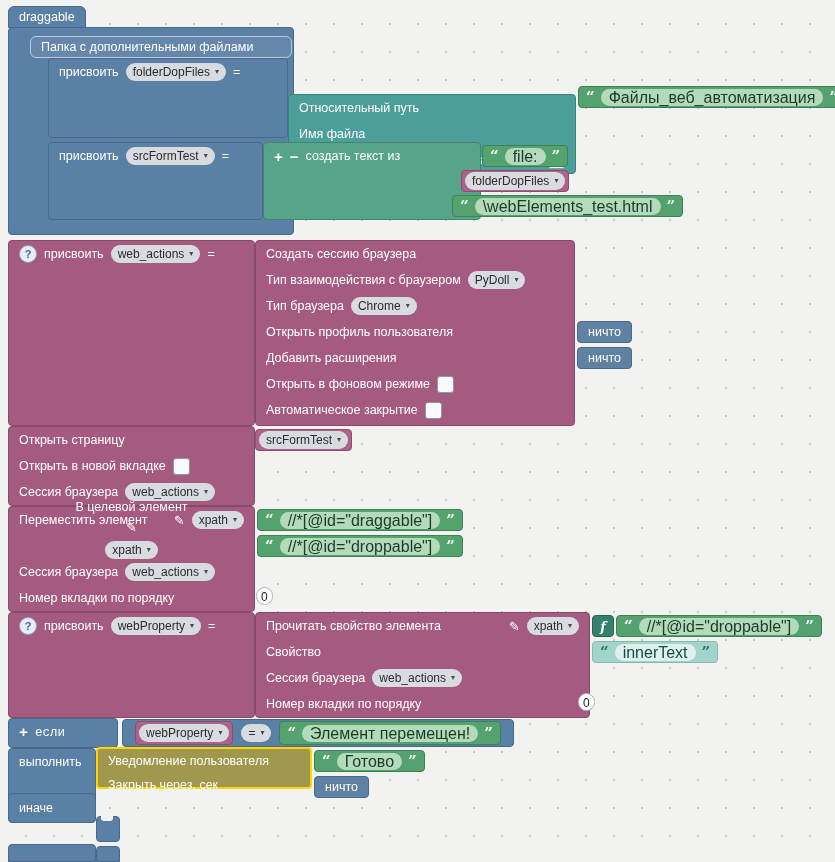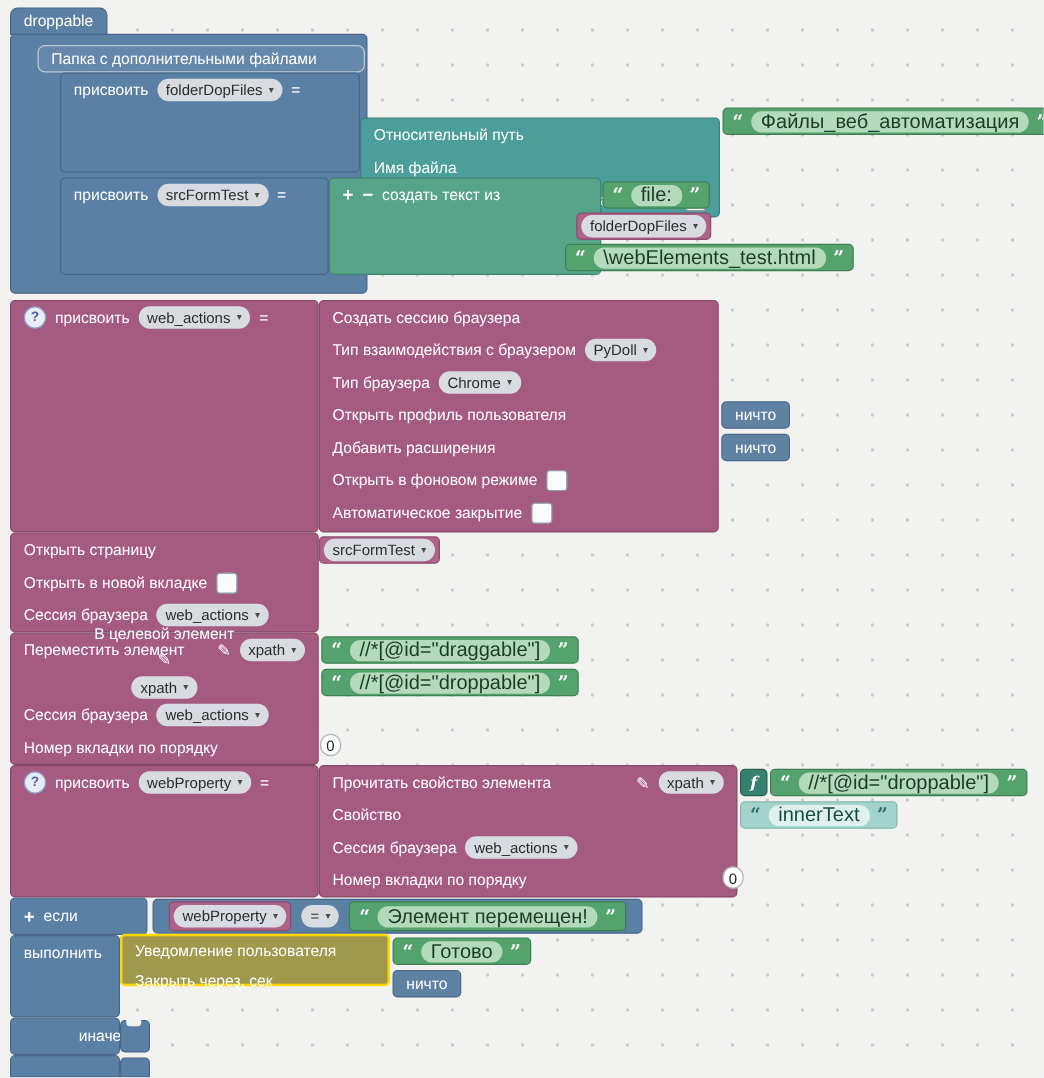--- a/index.html
+++ b/index.html
@@ -54,21 +54,21 @@
   .tab{border-radius:6px 6px 0 0;display:flex;align-items:center;padding:0 10px;}
   .sock{position:absolute;background:#f2f2f1;width:12px;height:5px;left:4px;top:-1px;
         border-radius:0 0 3px 3px;}
 </style>
 </head>
 <body>
 
 <div id="ws">
 
   <div class="b blue tab" style="left:8px;top:6px;height:22px;">
-    <span>droppable</span>
+    <span>draggable</span>
   </div>
   <div class="b blue" style="left:8px;top:27px;width:286px;height:208px;"></div>
 
   <div class="b sect" style="left:30px;top:36px;width:262px;height:22px;display:flex;align-items:center;padding:0 10px;">
     <span>Папка с дополнительными файлами</span>
   </div>
 
   <div class="b blue" style="left:48px;top:58px;width:240px;height:80px;">
     <div class="row">
       <span>присвоить</span>
@@ -286,21 +286,21 @@
     <span class="qg">”</span>
   </div>
   <div class="b q lt" style="left:592px;top:641px;">
     <span class="qg">“</span>
     <span class="qv">innerText</span>
     <span class="qg">”</span>
   </div>
   <div class="b num" style="left:578px;top:693px;">0</div>
 
   <div class="b blue" style="left:8px;top:718px;width:110px;height:30px;">
-    <div class="row" style="height:100%;">
+    <div class="row" style="height:100%;font-family:Liberation Mono, monospace;">
       <span class="ico plus"></span>
       <span>если</span>
     </div>
   </div>
 
   <div class="b blue" style="left:122px;top:719px;height:28px;display:flex;align-items:center;gap:8px;padding:0 12px;">
     <span class="getter" style="position:static;">
       <span class="fld">
           <span>webProperty</span>
         </span>
@@ -332,21 +332,21 @@
 
   <div class="b q" style="left:314px;top:750px;">
     <span class="qg">“</span>
     <span class="qv">Готово</span>
     <span class="qg">”</span>
   </div>
   <div class="b nada" style="left:314px;top:776px;">
     <span>ничто</span>
   </div>
 
-  <div class="b blue" style="left:8px;top:814px;width:88px;height:30px;padding-left:44px;">
+  <div class="b blue" style="left:8px;top:793px;width:88px;height:30px;">
     <div class="row" style="height:100%;">
       <span>иначе</span>
     </div>
   </div>
   <div class="b blue" style="left:96px;top:816px;width:24px;height:26px;">
     <div class="sock"></div>
   </div>
 
   <div class="b blue" style="left:8px;top:844px;width:88px;height:18px;border-radius:4px 4px 0 0;"></div>
   <div class="b blue" style="left:96px;top:846px;width:24px;height:16px;border-radius:4px 4px 0 0;"></div>

